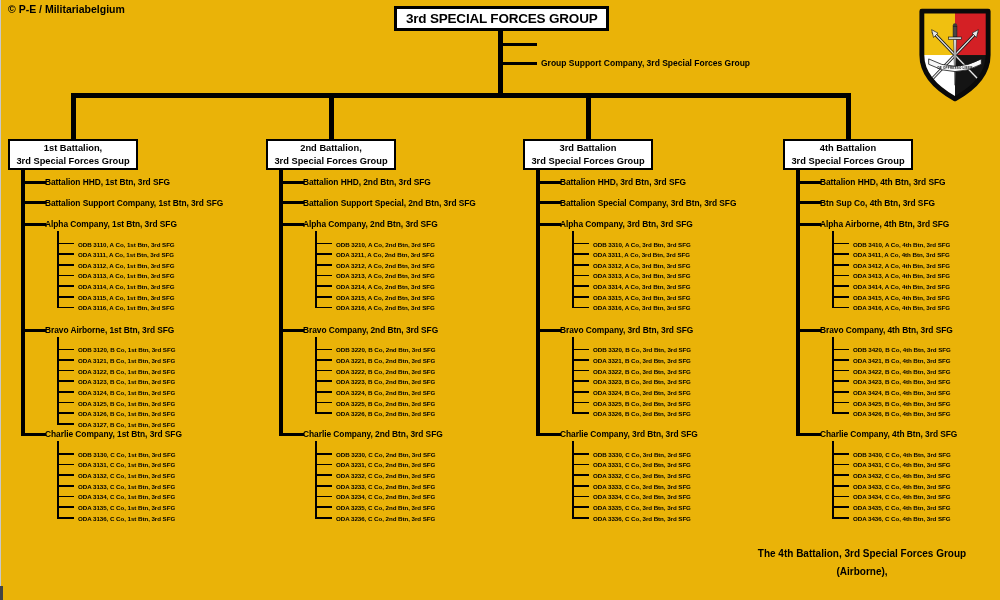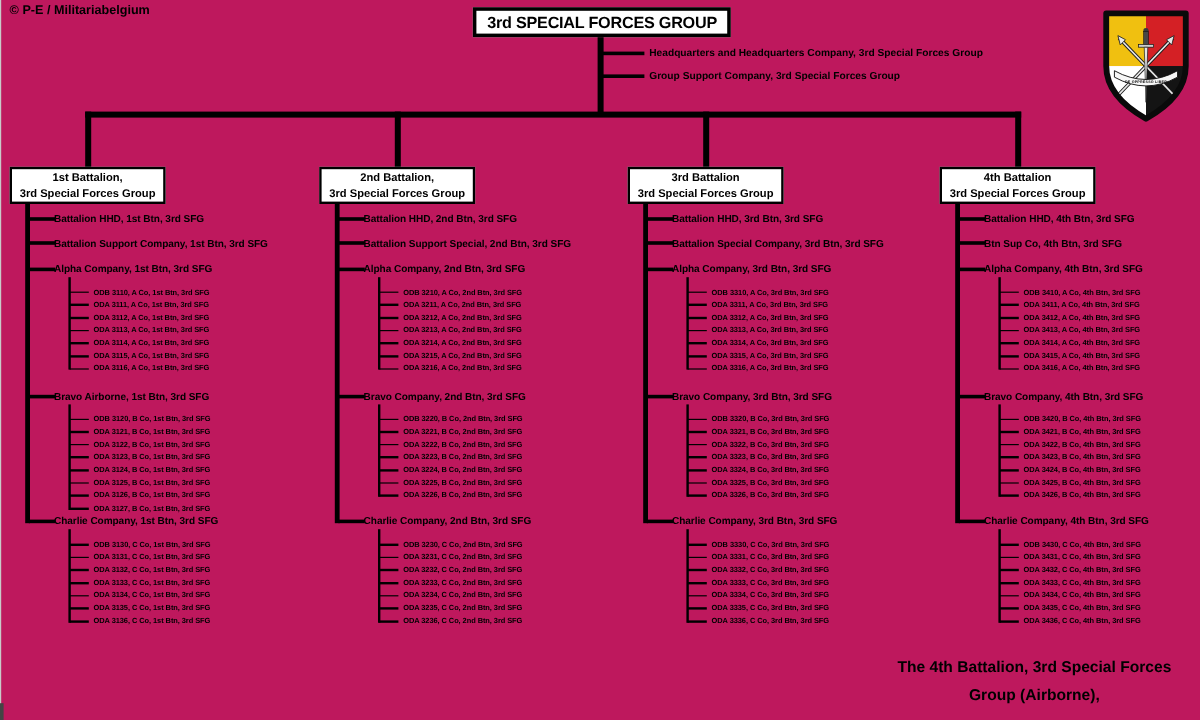--- a/index.html
+++ b/index.html
@@ -1,48 +1,47 @@
 <!DOCTYPE html>
 <html><head>
 <meta charset="utf-8">
 <style>
   html,body{margin:0;padding:0;background:#fff;}
-  #canvas{position:relative;width:1000px;height:600px;background:#be185d;overflow:hidden;
+  #canvas{position:relative;width:1000px;height:600px;background:#eab308;overflow:hidden;
           font-family:"Liberation Sans", sans-serif;color:#000;}
   .vline,.hline{position:absolute;background:#000;}
   .lbl{position:absolute;white-space:nowrap;transform:translateY(-50%);}
   .lbl.unit{font-size:8.4px;font-weight:700;letter-spacing:-0.05px;}
   .lbl.team{font-size:6.2px;font-weight:600;letter-spacing:-0.05px;}
   .bnbox{position:absolute;border:2px solid #000;background:#fff;text-align:center;
          font-weight:700;font-size:9.3px;line-height:1.4;padding-top:1px;}
   #title-box{position:absolute;left:394px;top:6px;border:3px solid #000;background:#fff;
              font-weight:700;font-size:13.5px;padding:2px 9px;letter-spacing:-0.2px;}
   #credit{position:absolute;left:8px;top:3px;font-size:10.5px;font-weight:600;}
   .topunit{position:absolute;font-size:8.5px;font-weight:700;transform:translateY(-50%);white-space:nowrap;}
   #footnote{position:absolute;right:22px;top:545px;width:232px;text-align:center;
-            font-size:13px;font-weight:600;line-height:1.75;}
+            font-size:10px;font-weight:600;line-height:1.75;}
   #insignia{position:absolute;left:916px;top:6px;}
   #left-edge{position:absolute;left:0;top:0;width:1px;height:600px;background:#c9c9c9;}
   #corner-mark{position:absolute;left:0;top:586px;width:3px;height:14px;background:#444;}
 </style>
 </head>
 <body>
 
 <div id="canvas">
   <div id="left-edge"></div>
   <div id="corner-mark"></div>
 
   <div id="credit">© P-E / Militariabelgium</div>
 
   <div id="title-box">3rd SPECIAL FORCES GROUP</div>
 
   <div class="vline" style="left:497.5px;top:31px;width:5px;height:66px;"></div>
   <div class="hline" style="left:501px;top:42.5px;width:36px;height:3px;"></div>
   <div class="hline" style="left:501px;top:61.5px;width:36px;height:3px;"></div>
-  <div class="topunit" style="left:541px;top:44px;">Headquarters and Headquarters Company,  3rd Special Forces Group</div>
   <div class="topunit" style="left:541px;top:63px;text-align:right;">Group Support Company,  3rd Special Forces Group</div>
 
   <div class="hline" style="left:70.5px;top:93px;width:780px;height:5px;"></div>
   <div class="vline" style="left:70.5px;top:93px;width:5px;height:47px;"></div>
   <div class="vline" style="left:328.5px;top:93px;width:5px;height:47px;"></div>
   <div class="vline" style="left:585.5px;top:93px;width:5px;height:47px;"></div>
   <div class="vline" style="left:845.5px;top:93px;width:5px;height:47px;"></div>
 
   <div id="chart">
       <div class="bnbox" style="left: 8px; top: 139px; width: 126px; height: 26px;">
@@ -230,21 +229,21 @@
       <div class="bnbox" style="left: 783px; top: 139px; width: 126px; height: 26px;">
         <div>4th Battalion</div>
         <div>3rd Special Forces Group</div>
       </div>
       <div class="vline" style="left: 796px; top: 169px; width: 4px; height: 267px;"></div>
       <div class="hline" style="left: 799px; top: 180.5px; width: 22px; height: 3px;"></div>
       <div class="lbl unit" style="left: 820px; top: 182px;">Battalion HHD,  4th Btn, 3rd SFG</div>
       <div class="hline" style="left: 799px; top: 201px; width: 22px; height: 3px;"></div>
       <div class="lbl unit" style="left: 820px; top: 202.5px;">Btn  Sup Co, 4th Btn,  3rd SFG</div>
       <div class="hline" style="left: 799px; top: 222.5px; width: 22px; height: 3px;"></div>
-      <div class="lbl unit" style="left: 820px; top: 224px;">Alpha Company, 4th Btn,  3rd SFG</div>
+      <div class="lbl unit" style="left: 820px; top: 224px;">Alpha Airborne, 4th Btn,  3rd SFG</div>
       <div class="vline" style="left: 831.5px; top: 231px; width: 2px; height: 77.4px;"></div>
       <div class="hline" style="left: 832.5px; top: 242.7px; width: 16px; height: 1.7px;"></div>
       <div class="lbl team" style="left: 853px; top: 243.5px;">ODB 3410, A Co, 4th Btn,  3rd SFG</div>
       <div class="hline" style="left: 832.5px; top: 253.35px; width: 16px; height: 1.7px;"></div>
       <div class="lbl team" style="left: 853px; top: 254.15px;">ODA 3411, A Co, 4th Btn,  3rd SFG</div>
       <div class="hline" style="left: 832.5px; top: 264px; width: 16px; height: 1.7px;"></div>
       <div class="lbl team" style="left: 853px; top: 264.8px;">ODA 3412, A Co, 4th Btn,  3rd SFG</div>
       <div class="hline" style="left: 832.5px; top: 274.65px; width: 16px; height: 1.7px;"></div>
       <div class="lbl team" style="left: 853px; top: 275.45px;">ODA 3413, A Co, 4th Btn,  3rd SFG</div>
       <div class="hline" style="left: 832.5px; top: 285.3px; width: 16px; height: 1.7px;"></div>

